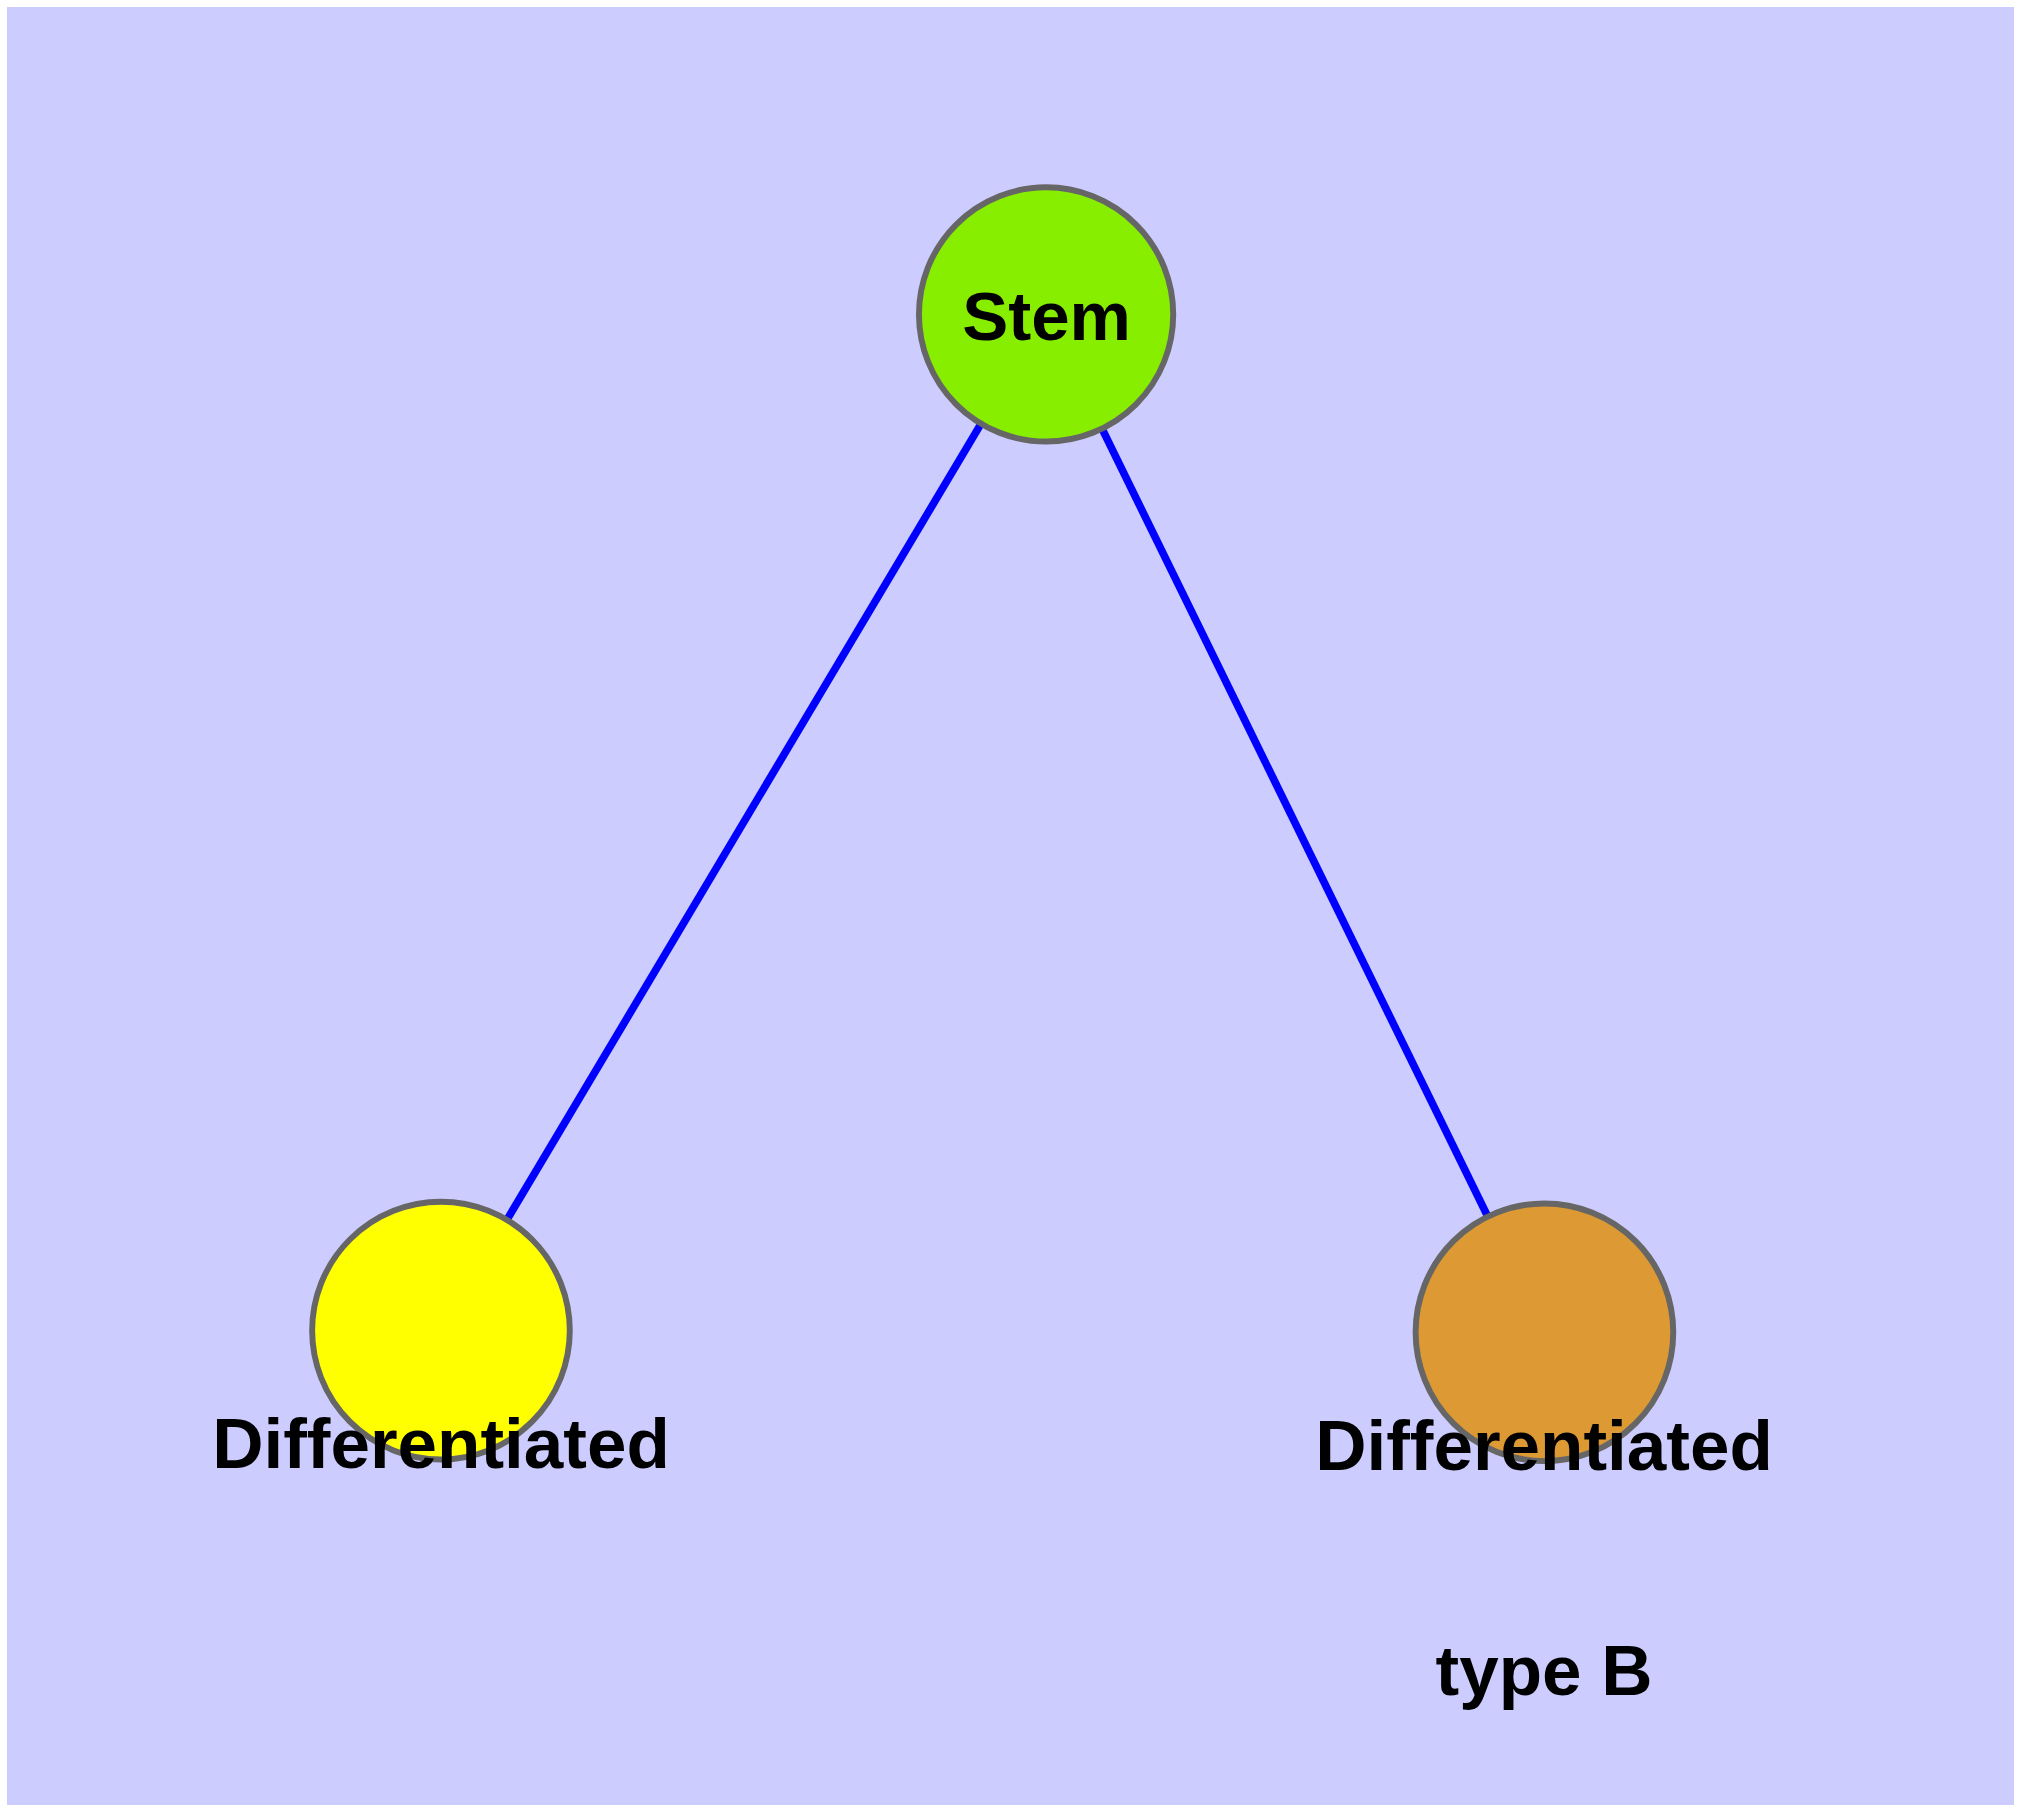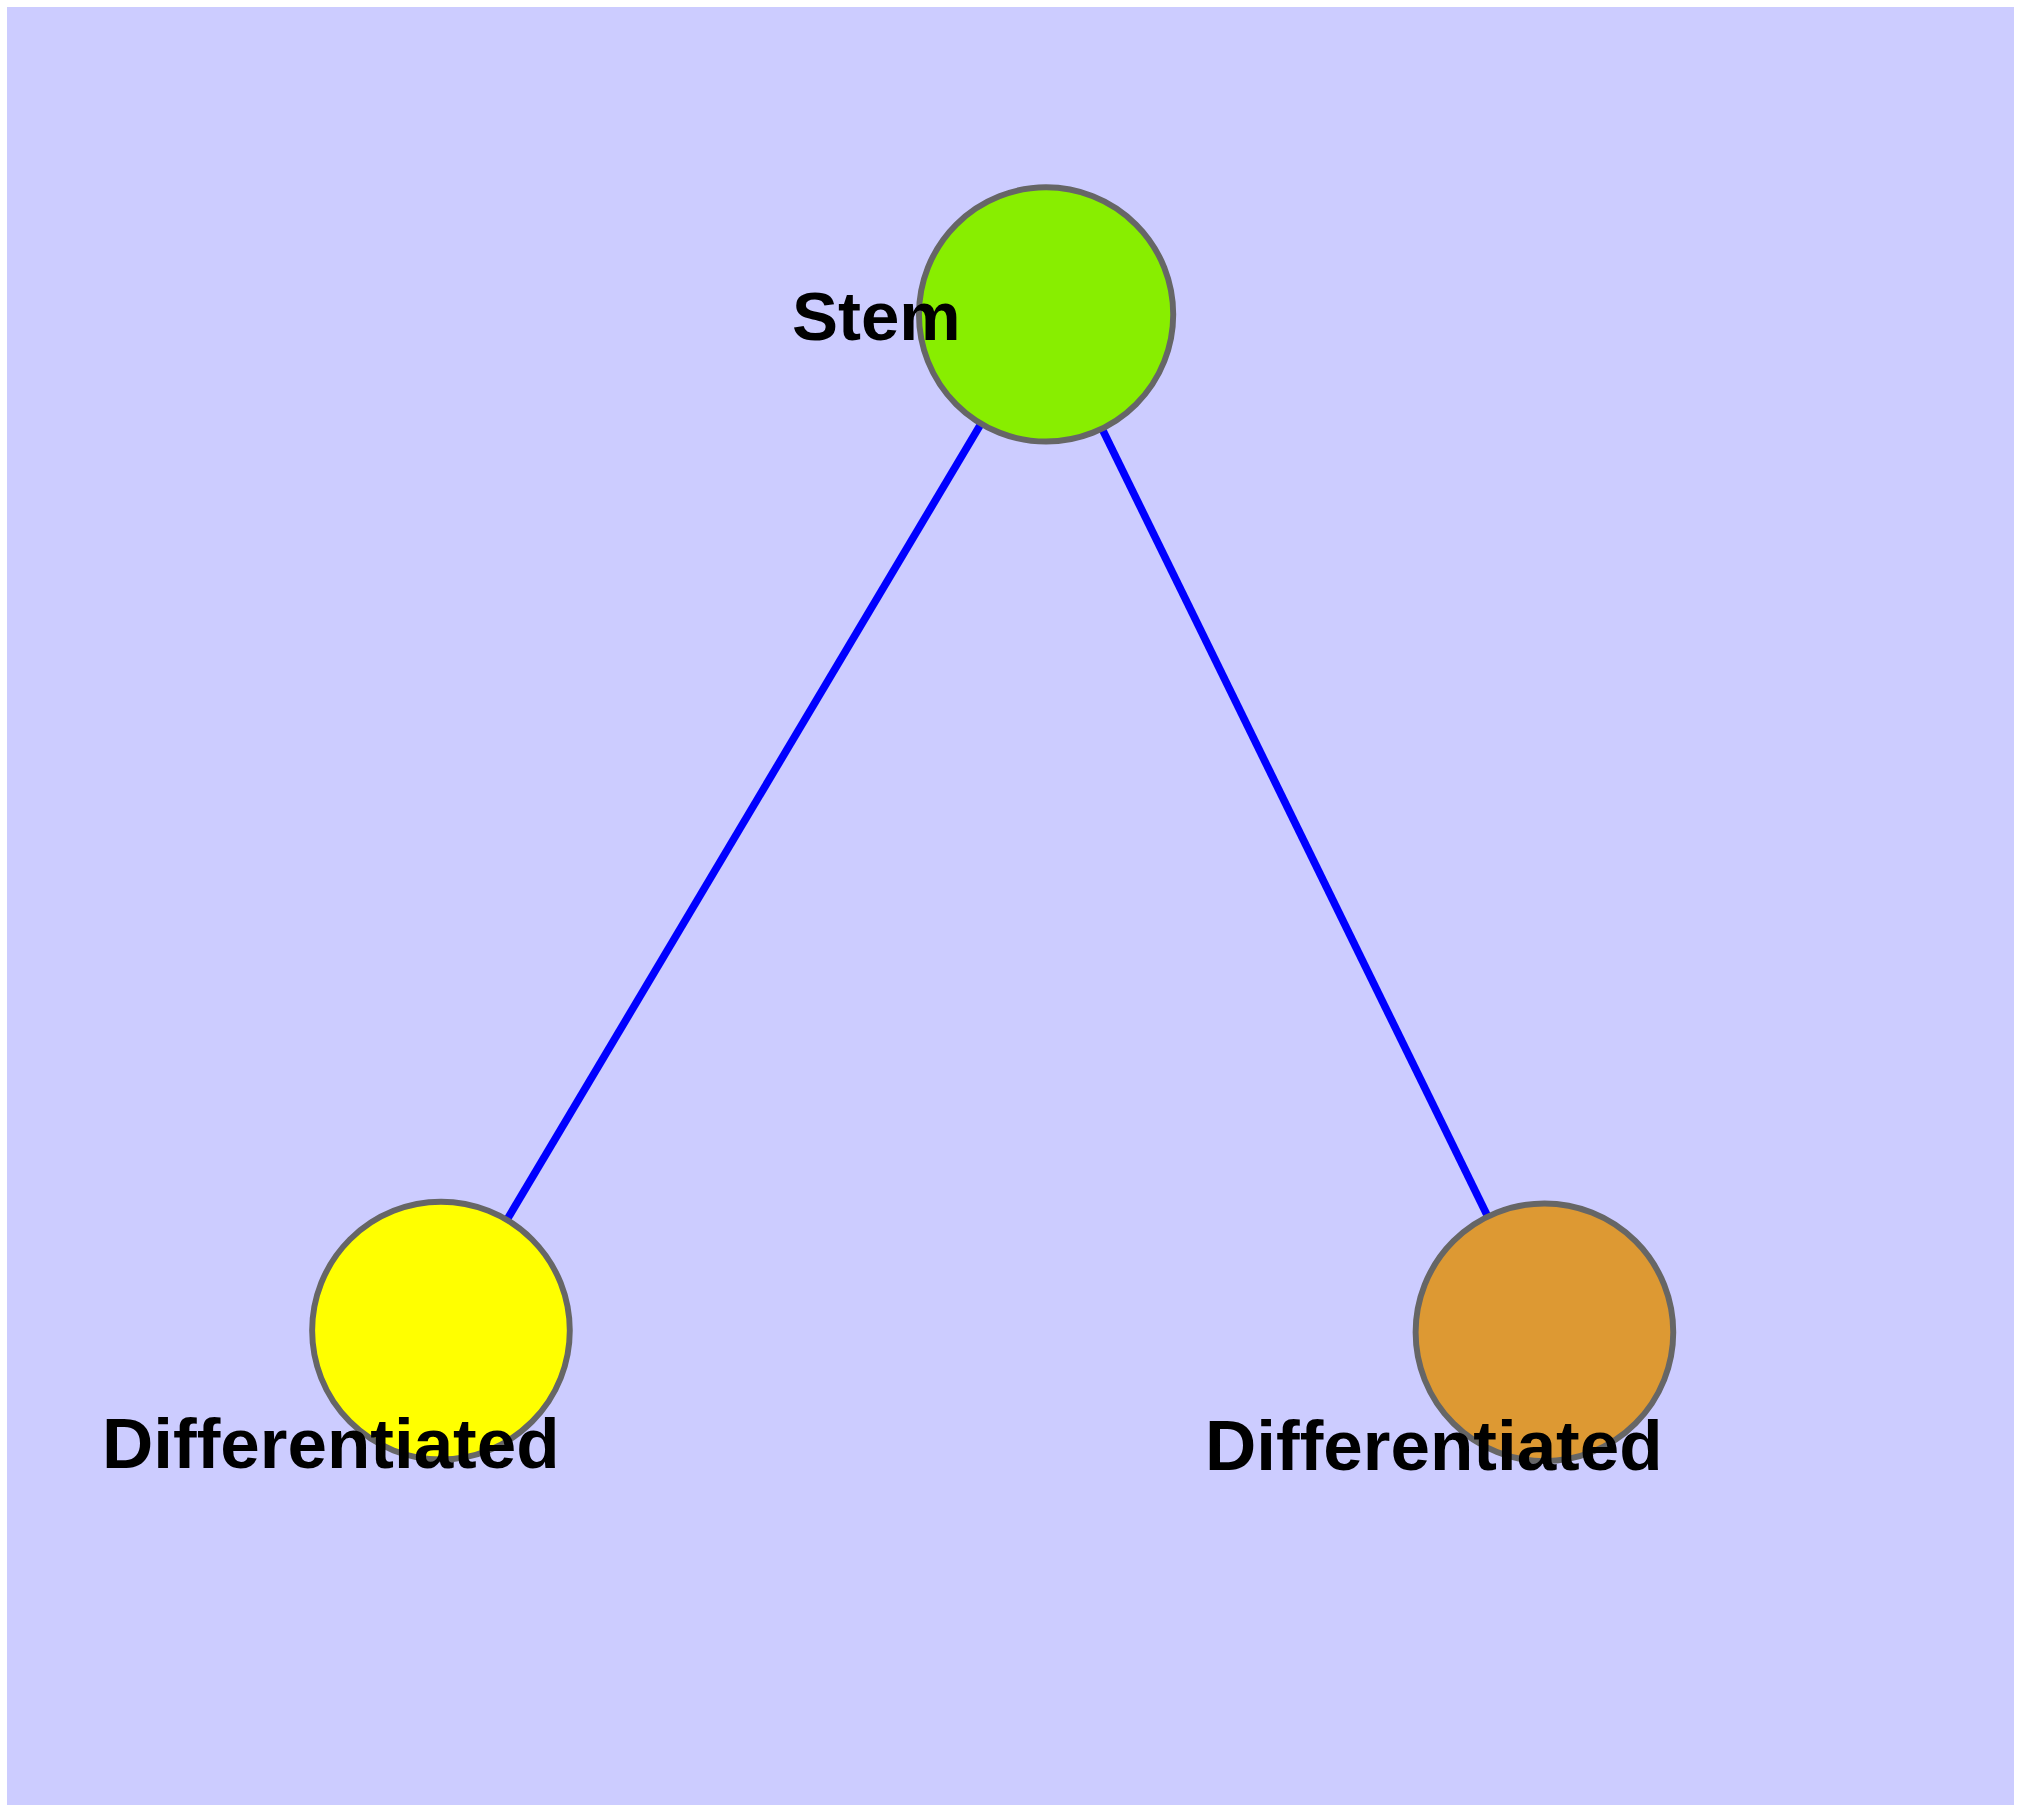--- a/index.html
+++ b/index.html
@@ -26,21 +26,21 @@
   }
   #graph-svg {
     position: absolute;
     left: 0;
     top: 0;
     width: 2021px;
     height: 1812px;
   }
   .node-label {
     position: absolute;
-    text-align: left;
+    text-align: center;
     color: #000000;
     font-weight: bold;
     line-height: 1.06;
     white-space: pre;
     pointer-events: none;
     font-family: "Liberation Sans", "DejaVu Sans", sans-serif;
   }
   .label-stem {
     font-size: 69px;
   }
@@ -68,16 +68,17 @@
   </svg>
 
   <div class="node-label label-stem" style="left: 792px; top: 280px; width: 509px; color: rgb(0, 0, 0);">Stem</div>
 
   <div class="node-label label-leaf" style="left: 102px; top: 1255px; width: 678px; color: rgb(0, 0, 0);">
     <div>Differentiated</div>
   </div>
 
   <div class="node-label label-leaf" style="left: 1205px; top: 1257px; width: 678px; color: rgb(0, 0, 0);">
     <div>Differentiated</div>
+    <div>type B</div>
   </div>
 
 </div>
 
 
 </body></html>

